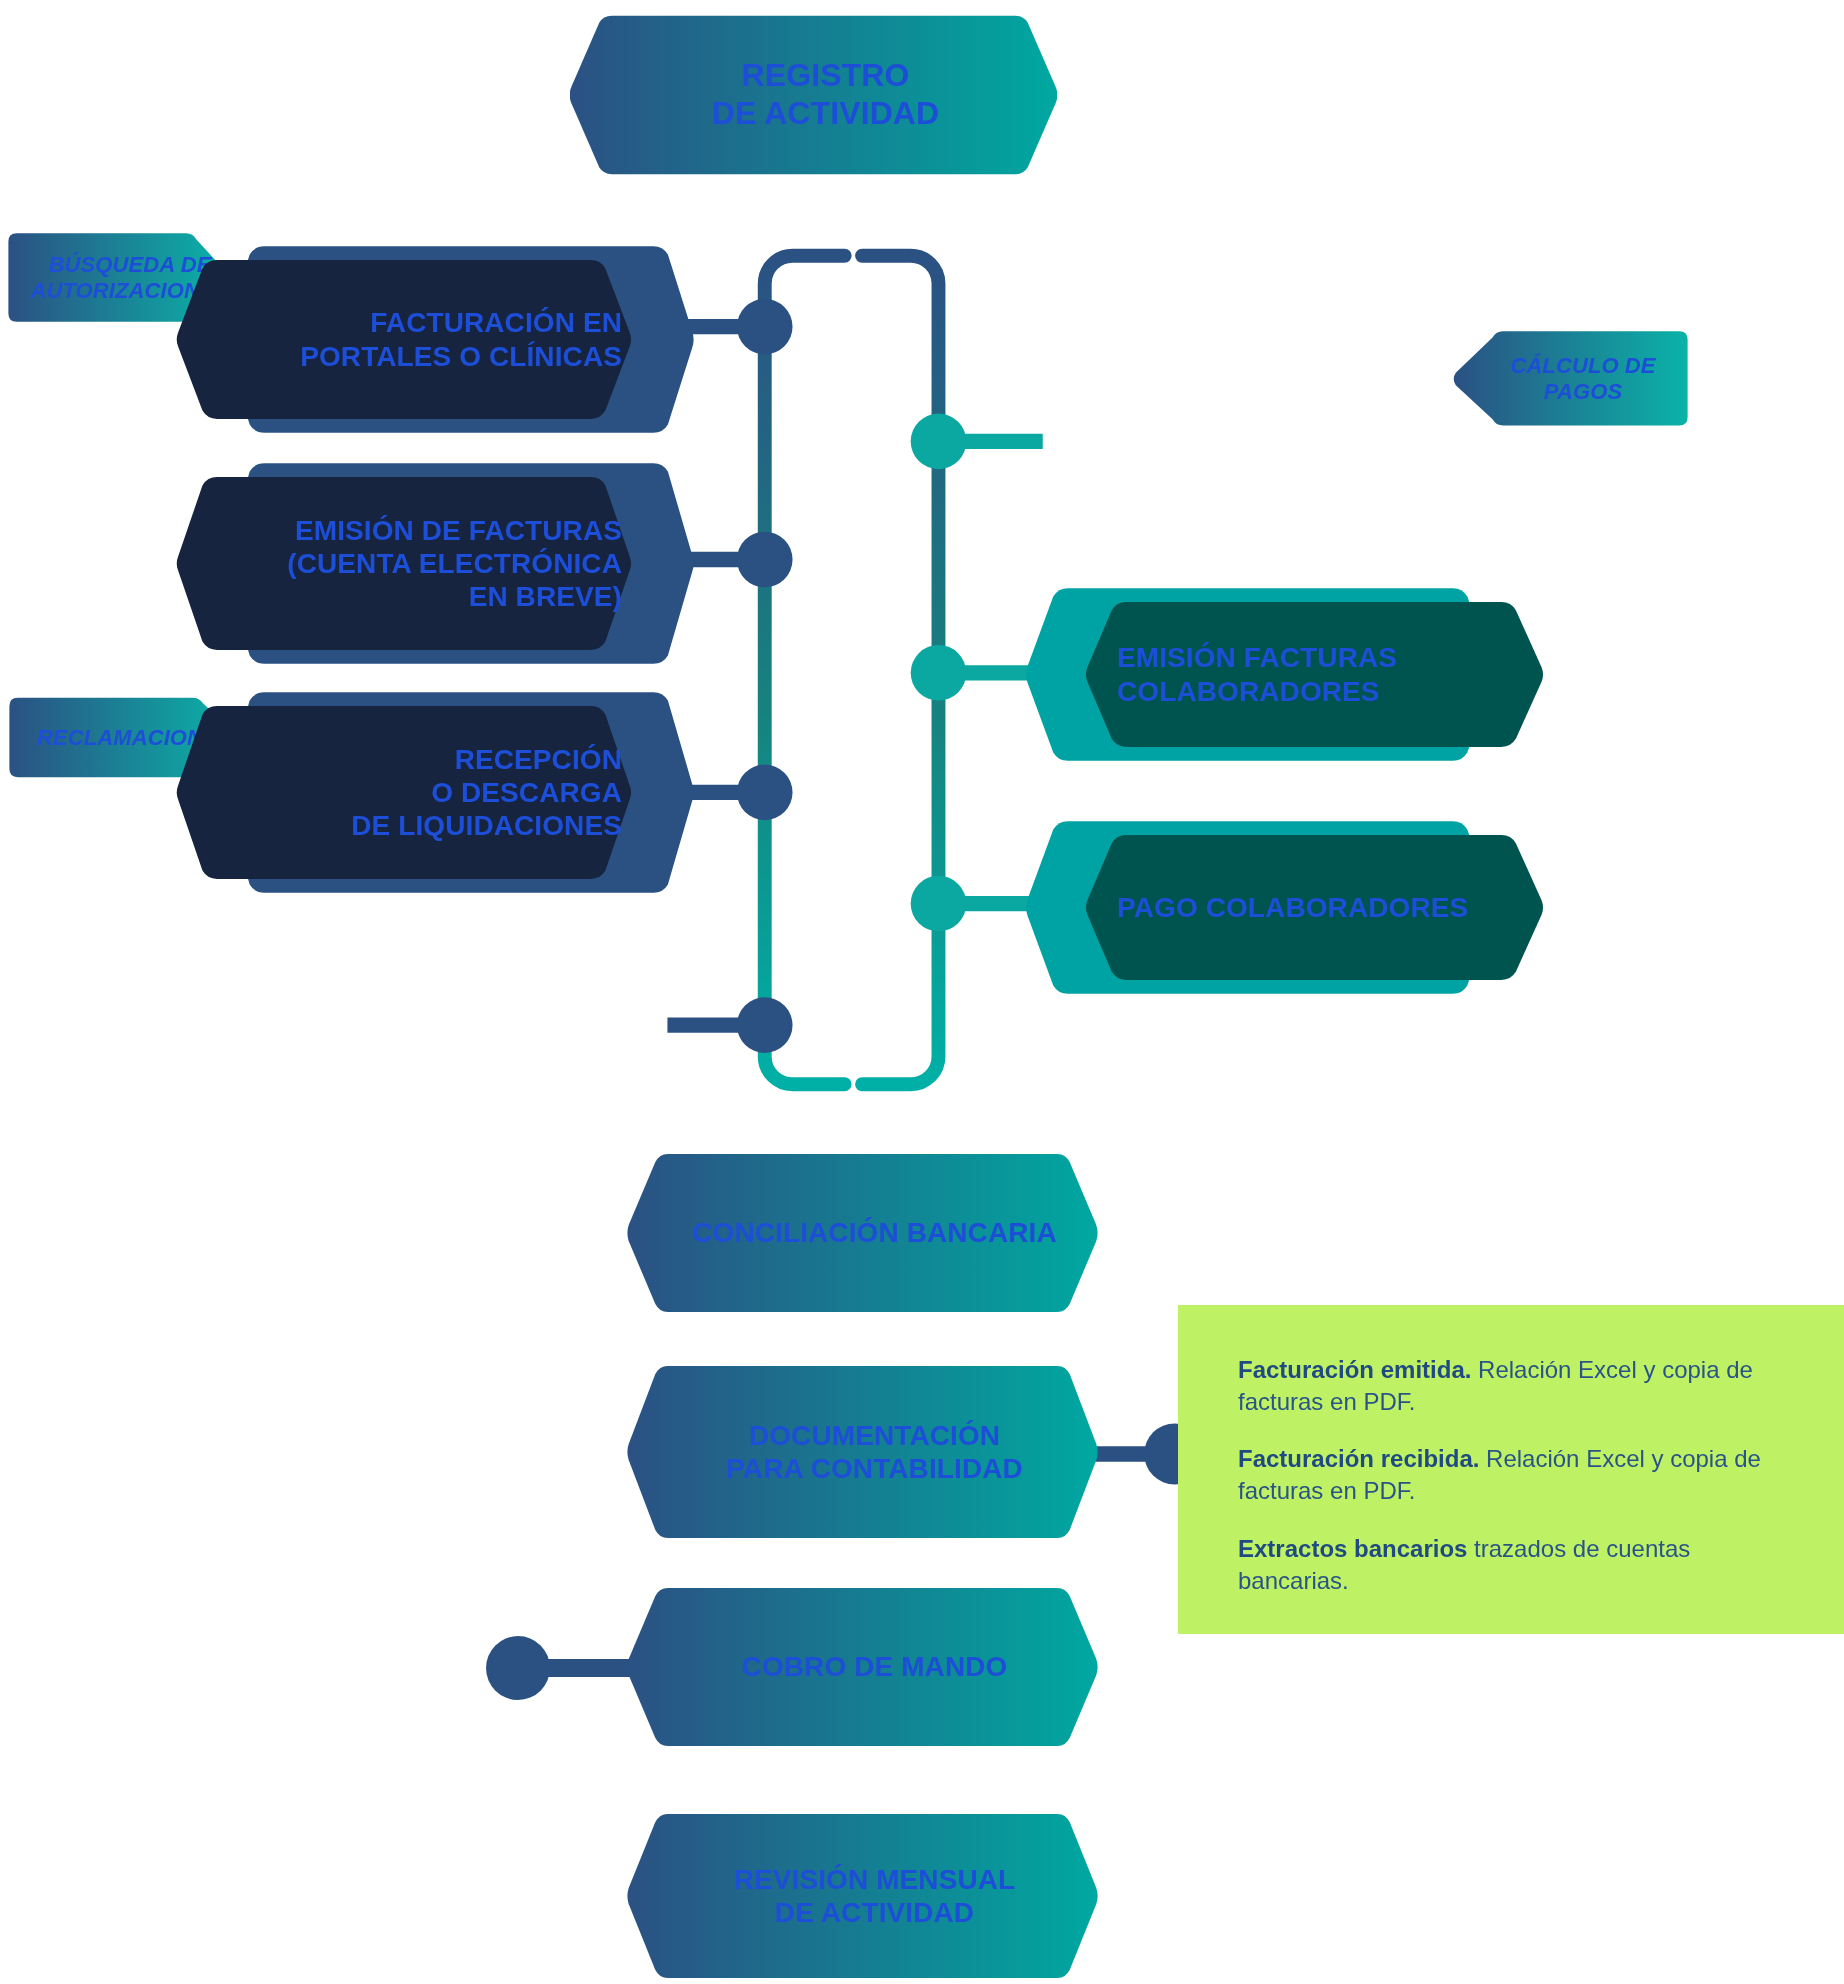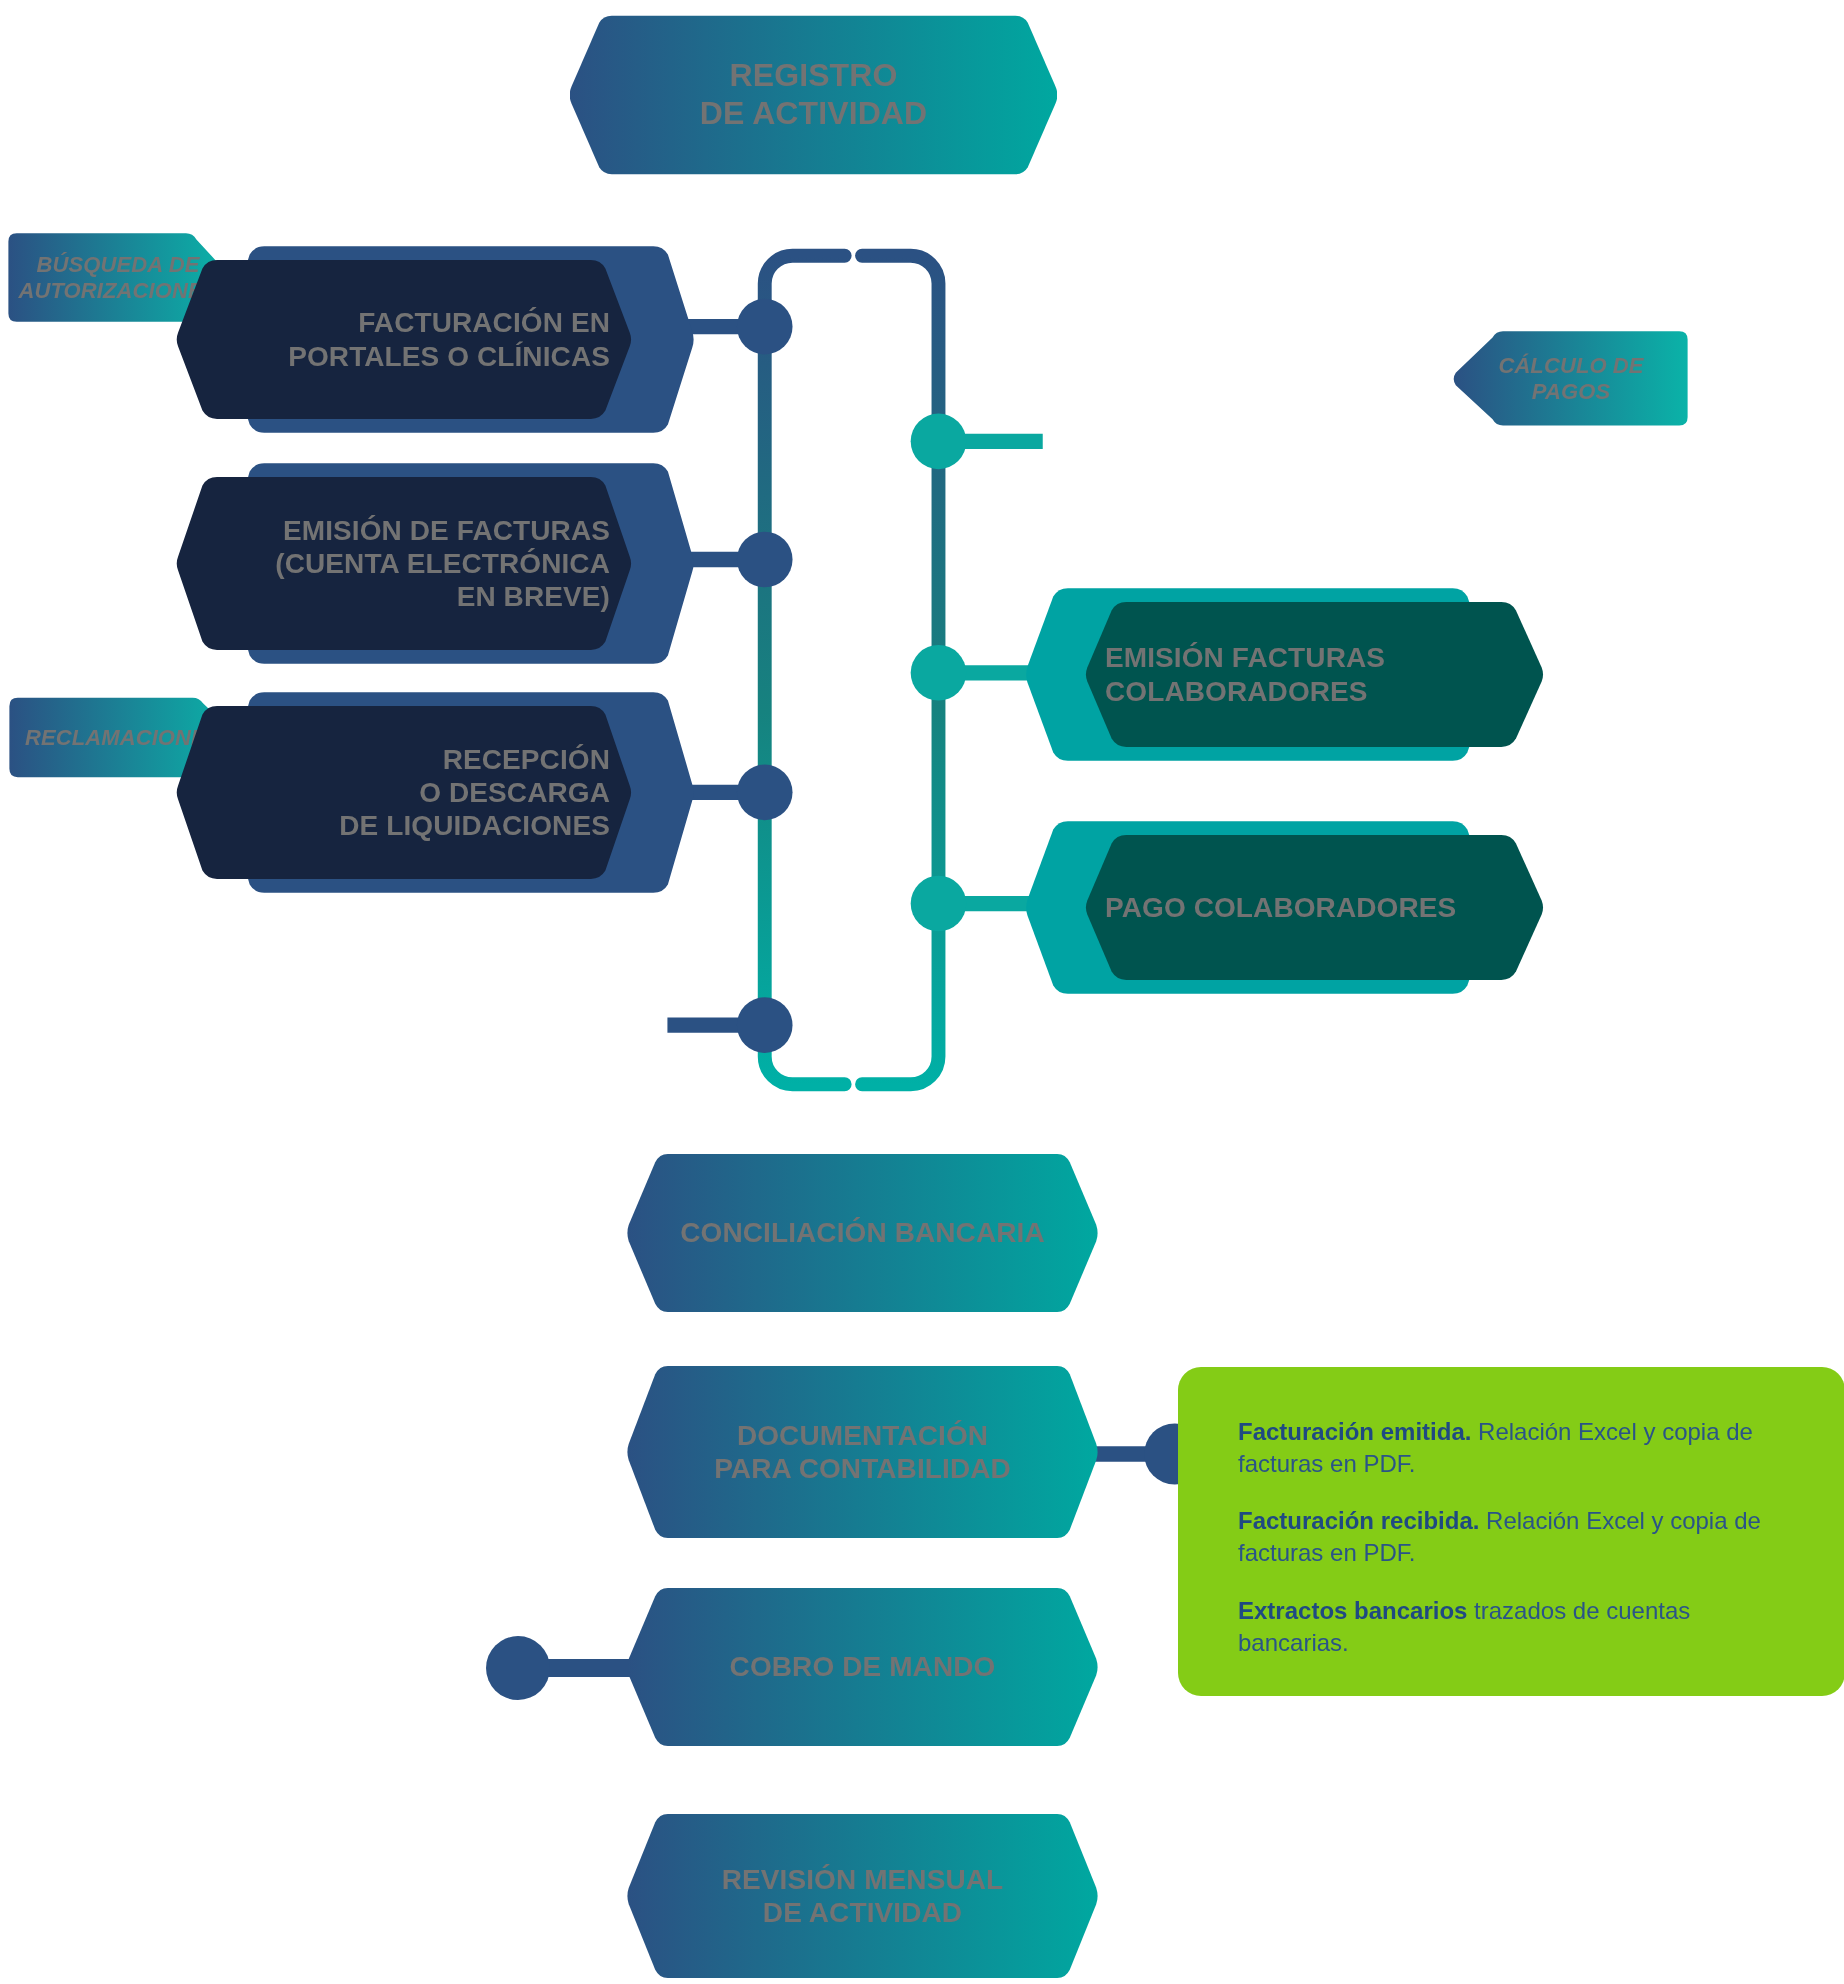--- a/index.html
+++ b/index.html
@@ -7,23 +7,23 @@
     font-family:"Liberation Sans", sans-serif;
     width:1845px;height:1985px;position:relative;overflow:hidden;
   }
   #stage{position:absolute;left:0;top:0;width:1845px;height:1985px;}
 
   
   .node{position:absolute;}
   .hexlayer{position:absolute;left:0;top:0;width:100%;height:100%;}
   .hexlayer svg{display:block;width:100%;height:100%;}
   .node .label{
-    position:absolute;left:0;top:0;width:100%;height:100%;
+    position:absolute;left:12px;top:0;width:100%;height:100%;
     display:flex;flex-direction:column;justify-content:center;
-    color:#737373;font-weight:bold;letter-spacing:0.1px;
+    color:#1d4ed8;font-weight:bold;letter-spacing:0.1px;
     line-height:1.18;box-sizing:border-box;
     white-space:pre-line;
   }
 
   
   .al-c .label{align-items:center;text-align:center;}
   .al-r .label{align-items:flex-end;text-align:right;}
   .al-l .label{align-items:flex-start;text-align:left;}
 
   
@@ -59,22 +59,22 @@
   #node-revision{left:626px;top:1807px;width:473px;height:178px;}
   #node-revision .label{font-size:28px;}
   #node-analisis{left:42px;top:1581px;width:473px;height:172px;}
   #node-analisis .label{font-size:28px;}
 
   
   #wires{position:absolute;left:0;top:0;width:1845px;height:1985px;pointer-events:none;}
 
   
   #info-panel{
-    position:absolute;left:1178px;top:1367px;width:667px;height:329px;
-    background:#84cc16;box-sizing:border-box;padding:49px 60px 0 60px;border-radius:23px;
+    position:absolute;left:1178px;top:1305px;width:667px;height:329px;
+    background:#bef264;box-sizing:border-box;padding:49px 60px 0 60px;
   }
   #info-panel p{
     margin:0 0 25px 0;color:#2a5488;font-size:24px;line-height:1.34;
   }
   #info-panel p:last-child{margin-bottom:0;}
   #info-panel b{color:#1f4a82;font-weight:bold;}
 </style>
 </head>
 <body>
 

